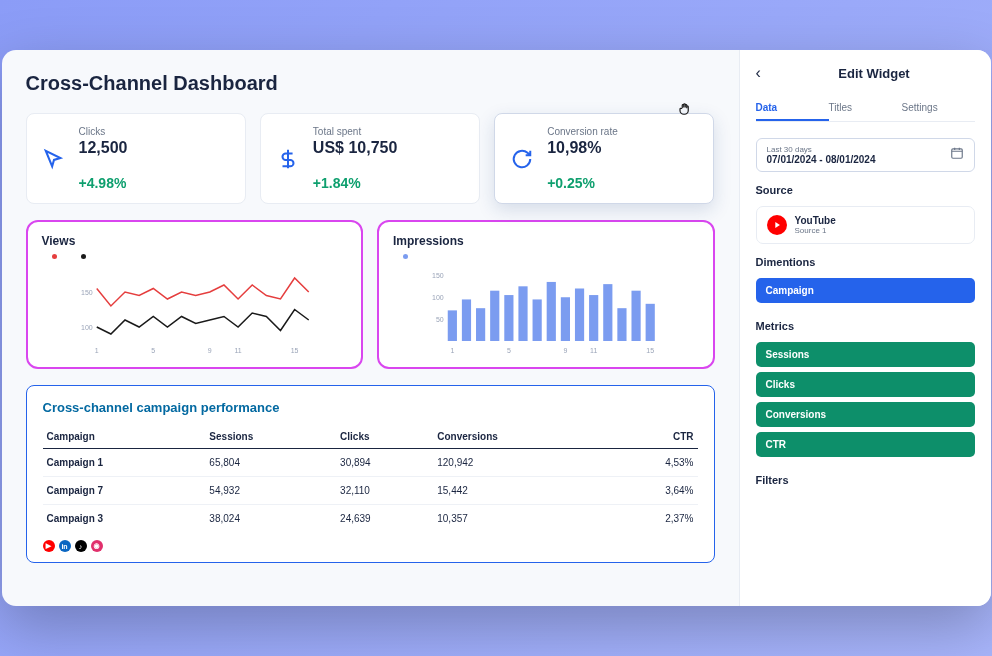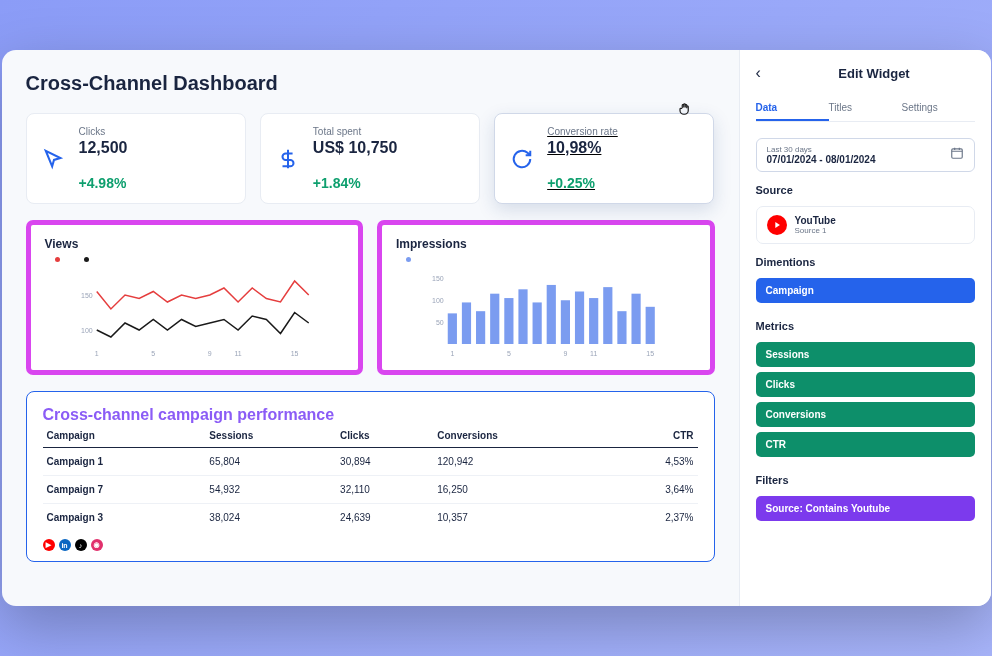--- a/index.html
+++ b/index.html
@@ -2,37 +2,37 @@
 <html><head>
 <meta charset="utf-8">
 <style>
 * { margin: 0; padding: 0; box-sizing: border-box; font-family: -apple-system, BlinkMacSystemFont, 'Segoe UI', Arial, sans-serif; }
 body { width: 992px; height: 656px; background: linear-gradient(135deg, #8b9cf7 0%, #a8b5fb 100%); display: flex; align-items: center; justify-content: center; overflow: hidden; }
 .app { width: 989px; height: 556px; background: #f7f9fc; border-radius: 14px; display: flex; box-shadow: 0 20px 60px rgba(0,0,0,0.25); overflow: hidden; }
 .main { flex: 1; padding: 22px 24px; overflow: hidden; }
 .title { font-size: 20px; font-weight: 700; color: #1a2540; margin-bottom: 18px; }
 .kpi-row { display: flex; gap: 14px; margin-bottom: 16px; }
 .kpi { flex: 1; background: #fff; border: 1px solid #e8ecf3; border-radius: 8px; padding: 12px 14px; display: flex; align-items: center; gap: 12px; position: relative; }
-.kpi.selected { box-shadow: 0 6px 18px rgba(30,60,120,0.15); border-color: #d0d8e8; text-decoration: underline; }
+.kpi.selected { box-shadow: 0 6px 18px rgba(30,60,120,0.15); border-color: #d0d8e8; }
 .kpi-icon { width: 26px; height: 26px; display: flex; align-items: center; justify-content: center; color: #2563eb; }
 .kpi-body { flex: 1; }
 .kpi-label { font-size: 10px; color: #6b7688; margin-bottom: 2px; }
 .kpi-value { font-size: 16px; font-weight: 700; color: #1a2540; }
 .kpi-delta { font-size: 14px; color: #0e9f6e; font-weight: 600; margin-top: 18px; }
 .grab { position: absolute; top: -14px; right: 18px; }
 .charts-row { display: flex; gap: 14px; margin-bottom: 16px; }
-.panel { background: #fff; border: 5px solid #d946ef; border-radius: 7px; padding: 12px 14px 8px; }
+.panel { background: #fff; border: 2px solid #d946ef; border-radius: 12px; padding: 12px 14px 8px; }
 .panel.views { flex: 1; }
 .panel.imp { flex: 1; }
 .panel-title { font-size: 12px; font-weight: 700; color: #1a2540; margin-bottom: 6px; }
 .legend-dots { display:flex; gap:24px; margin:2px 0 4px 10px; }
 .legend-dots span { width:5px; height:5px; border-radius:50%; display:inline-block; }
 .chart-svg { width: 100%; height: 92px; }
 .table-card { background: #fff; border: 1.5px solid #2563eb; border-radius: 8px; padding: 14px 16px 10px; }
-.table-title { font-size: 16px; font-weight: 700; color: #8b5cf6; }
+.table-title { font-size: 13px; font-weight: 700; color: #0369a1; margin-bottom: 10px; }
 table { width: 100%; border-collapse: collapse; font-size: 10px; }
 th { text-align: left; font-weight: 700; color: #1a2540; padding: 6px 4px; border-bottom: 1.5px solid #1a2540; }
 th:last-child, td:last-child { text-align: right; }
 td { padding: 8px 4px; color: #1a2540; border-bottom: 1px solid #eef1f6; }
 tr:last-child td { border-bottom: none; }
 td.cname { font-weight: 700; }
 .social { display:flex; gap:4px; margin-top:8px; }
 .social span { width:12px; height:12px; border-radius:50%; display:flex; align-items:center; justify-content:center; font-size:7px; color:#fff; font-weight:700; }
 
 .sidebar { width: 252px; background: #fff; border-left: 1px solid #e8ecf3; padding: 14px 16px; display:flex; flex-direction:column; gap:10px; overflow-y:auto; }
@@ -173,21 +173,21 @@
               <td class="cname">Campaign 1</td>
               <td>65,804</td>
               <td>30,894</td>
               <td>120,942</td>
               <td>4,53%</td>
             </tr>
             <tr>
               <td class="cname">Campaign 7</td>
               <td>54,932</td>
               <td>32,110</td>
-              <td>16,250</td>
+              <td>15,442</td>
               <td>3,64%</td>
             </tr>
             <tr>
               <td class="cname">Campaign 3</td>
               <td>38,024</td>
               <td>24,639</td>
               <td>10,357</td>
               <td>2,37%</td>
             </tr>
           </tbody>
@@ -244,17 +244,14 @@
 
     <div class="sec-label">Metrics</div>
     <div>
       <div class="chip green">Sessions</div>
       <div class="chip green">Clicks</div>
       <div class="chip green">Conversions</div>
       <div class="chip green">CTR</div>
     </div>
 
     <div class="sec-label">Filters</div>
-    <div>
-      <div class="chip purple">Source: Contains Youtube</div>
-    </div>
   </div>
 </div>
 
 </body></html>

